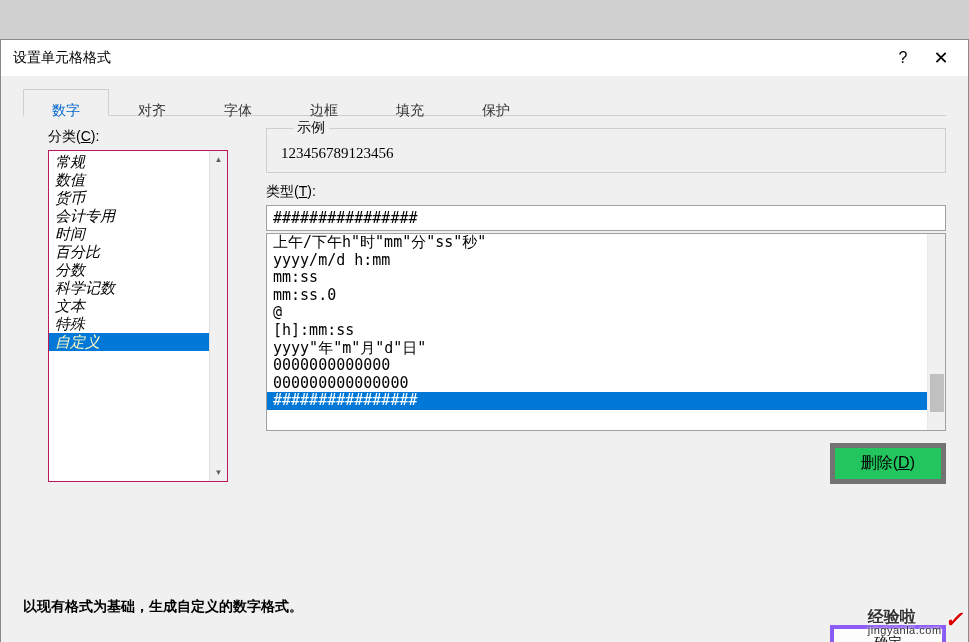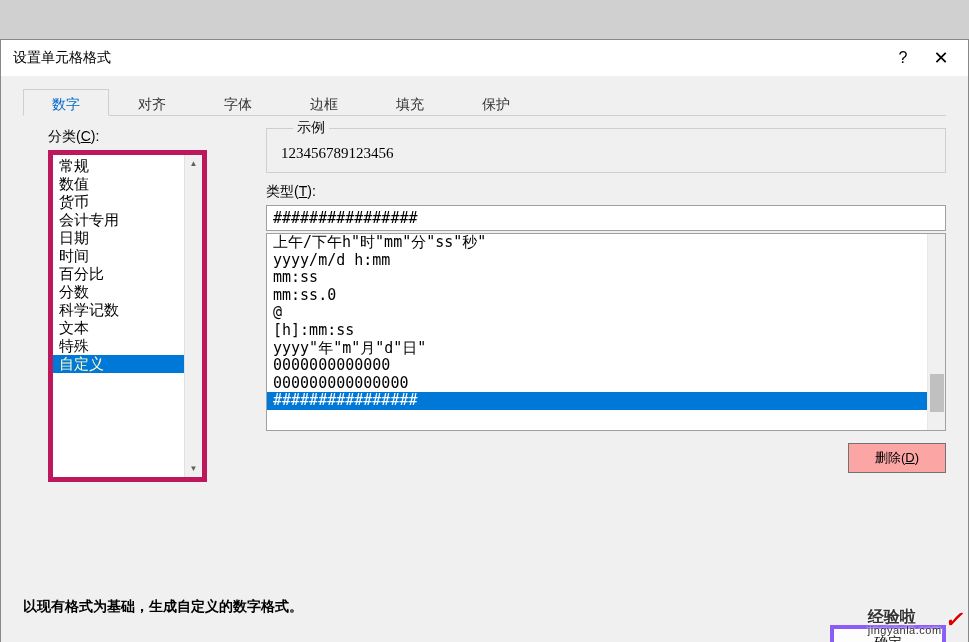--- a/index.html
+++ b/index.html
@@ -49,21 +49,21 @@
       display: flex;
       flex-direction: column;
     }
     .tabs {
       display: flex;
       gap: 0;
       border-bottom: 1px solid #cfcfcf;
       height: 28px;
     }
     .tab {
-      padding: 6px 28px;
+      padding: 12px 28px;
       font-size: 14px;
       color: #333;
       border: 1px solid transparent;
       border-bottom: none;
       position: relative;
       top: 1px;
       background: transparent;
     }
     .tab.active {
       background: #f0f0f0;
@@ -78,26 +78,27 @@
       gap: 18px;
       padding-left: 25px;
     }
     .left-col { width: 200px; }
     .category-label {
       font-size: 14px;
       margin-bottom: 4px;
     }
     .category-label u { text-decoration: underline; }
     .category-box {
-      width: 159px;
+      width: 180px;
       height: 332px;
-      border: 5px solid #be185d;
+      border: 1px solid #be185d;
       background: #fff;
       position: relative;
       display: flex;
+      font-style: italic;
     }
     .category-list {
       flex: 1;
       padding: 2px 0;
       overflow: hidden;
     }
     .category-item {
       padding: 0px 6px;
       font-size: 15px;
       line-height: 18px;
@@ -192,23 +193,23 @@
       height: 38px;
       background: #c0c0c0;
       top: 140px;
     }
     .delete-row {
       text-align: right;
       margin-top: 12px;
     }
     .delete-btn {
       padding: 5px 26px;
-      font-size: 13px;
-      background: #fca5a5;
-      border: 1px solid #737373;
+      font-size: 16px;
+      background: #22c55e;
+      border: 5px solid #737373;
     }
     .hint {
       font-size: 14px;
       margin-top: 18px;
       margin-bottom: 8px;
       font-weight: bold;
     }
     .footer {
       height: 50px;
       display: flex;
@@ -274,21 +275,20 @@
       <div class="left-col">
         <div class="category-label">
           <span>分类(</span><u>C</u><span>):</span>
         </div>
         <div class="category-box">
           <div class="category-list">
             <div class="category-item">常规</div>
             <div class="category-item">数值</div>
             <div class="category-item">货币</div>
             <div class="category-item">会计专用</div>
-            <div class="category-item">日期</div>
             <div class="category-item">时间</div>
             <div class="category-item">百分比</div>
             <div class="category-item">分数</div>
             <div class="category-item">科学记数</div>
             <div class="category-item">文本</div>
             <div class="category-item">特殊</div>
             <div class="category-item selected">自定义</div>
           </div>
           <div class="scrollbar-v">
             <span class="scroll-arrow">▲</span>

